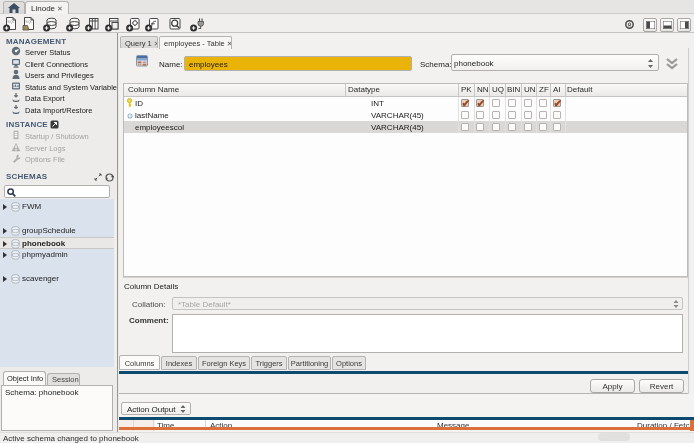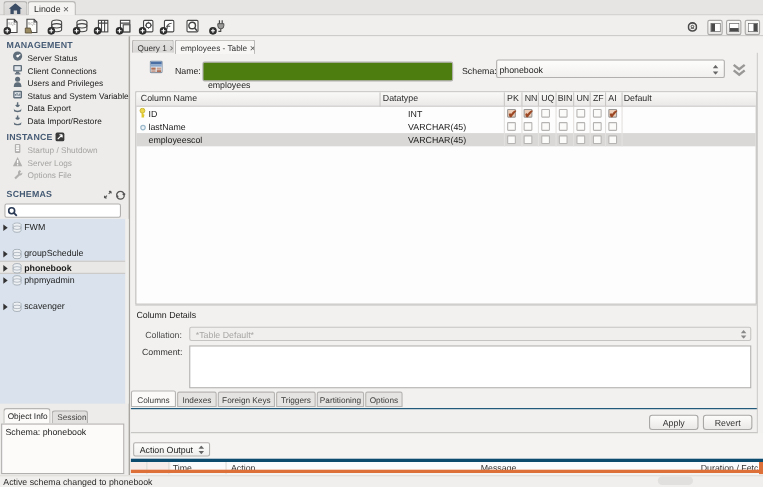--- a/index.html
+++ b/index.html
@@ -48,21 +48,21 @@
 #objbox { position:absolute; left:1px; top:352px; width:112px; height:46px; background:#fcfbfa; border:1px solid #b2b0ae; font-size:8px; padding:2px 3px; color:#222; }
 
 
 #main { left:119px; top:33px; width:575px; height:399px; background:#f2f1ef; }
 .qtab { position:absolute; top:3px; height:12px; border:1px solid #b6b4b2; border-bottom:none; border-radius:2px 2px 0 0; font-size:7.5px; padding:2px 0 0 4px; color:#333; white-space:nowrap; overflow:hidden; }
 #qtab1 { left:1px; width:38px; background:linear-gradient(#e4e2e0,#d9d7d5); }
 #qtab2 { left:40px; width:73px; background:#f7f6f5; height:13px; z-index:2; }
 
 
 #namelbl { position:absolute; left:40px; top:27px; font-size:8px; color:#222; }
-#nameinput { position:absolute; left:65px; top:23px; width:228px; height:15px; background:#4d7c0f; border:1px solid #b2b0ae; border-radius:2px; font-size:8px; padding:16px 0 0 4px; color:#222; }
+#nameinput { position:absolute; left:65px; top:23px; width:228px; height:15px; background:#eab308; border:1px solid #b2b0ae; border-radius:2px; font-size:8px; padding:3px 0 0 4px; color:#222; }
 #schemalbl { position:absolute; left:301px; top:27px; font-size:8px; color:#222; }
 #schemacombo { position:absolute; left:332px; top:21px; width:208px; height:17px; background:linear-gradient(#fdfdfc,#f1f0ee); border:1px solid #b2b0ae; border-radius:2px; font-size:8px; padding:4px 0 0 2px; color:#222; }
 #chev { position:absolute; left:546px; top:25px; }
 
 
 #grid { position:absolute; left:4px; top:50px; width:565px; height:194px; background:#fdfdfd; border:1px solid #bebcba; }
 #ghead { position:absolute; left:0; top:0; width:563px; height:13px; background:linear-gradient(#f9f9f8,#ebe9e8); border-bottom:1px solid #c6c4c2; }
 .gh { position:absolute; top:1px; font-size:8px; color:#2a2a2a; white-space:nowrap; }
 .gsep { position:absolute; top:0; width:1px; height:13px; background:#c9c7c5; }
 .grow { position:absolute; left:0; width:563px; height:12px; }
@@ -72,27 +72,27 @@
 .cb { position:absolute; top:2px; width:8px; height:8px; background:#fbfbfa; border:1px solid #b6b4b2; border-radius:1px; }
 .cb.on { background:#edd0bc; border-color:#9a9896; }
 .cb.on:after { content:"\2714"; position:absolute; left:-0.5px; top:-3px; font-size:10.5px; font-weight:bold; color:#9c4824; }
 .vsep { position:absolute; top:13px; width:1px; background:#e3e1df; height:36px; }
 
 
 #cdet { position:absolute; left:4px; top:244px; width:565px; height:79px; border-top:1px solid #d4d2d0; }
 #cdet .t { position:absolute; left:1px; top:4px; font-size:8px; color:#222; }
 #coll_l { position:absolute; left:9px; top:22px; font-size:8px; color:#4a4a4a; }
 #coll_c { position:absolute; left:49px; top:19px; width:511px; height:13px; background:#f0efed; border:1px solid #c6c4c2; border-radius:2px; font-size:8px; color:#a8a6a4; padding:2px 0 0 5px; }
-#comm_l { position:absolute; left:6px; top:38px; font-size:8px; color:#333; }
+#comm_l { position:absolute; left:6px; top:38px; font-size:8px; color:#333;font-weight:bold; }
 #comm_b { position:absolute; left:49px; top:36px; width:511px; height:39px; background:#fff; border:1px solid #b2b0ae; }
 
 
 .btab { position:absolute; top:323px; height:14px; background:#e6e4e2; border:1px solid #b6b4b2; border-radius:2px 2px 0 0; font-size:7.5px; padding-top:2px; color:#3a3a3a; white-space:nowrap; text-align:center; }
 .btab.act { background:#fbfaf9; height:15px; top:322px; z-index:2; padding-top:3px; }
-#btnbar { position:absolute; left:0px; top:338px; width:570px; height:23px; border-top:1px solid #0c4a6e; border-bottom:1px solid #b6b4b2; background:#f1f0ee; }
+#btnbar { position:absolute; left:0px; top:338px; width:570px; height:23px; border-top:3px solid #0c4a6e; border-bottom:1px solid #b6b4b2; background:#f1f0ee; }
 .pbtn { position:absolute; top:5px; width:45px; height:14px; background:linear-gradient(#fcfcfb,#ebe9e7); border:1px solid #aaa8a6; border-radius:3px; font-size:8px; text-align:center; padding-top:2px; color:#333; }
 
 
 #aout { position:absolute; left:0px; top:361px; width:575px; height:38px; background:#f4f3f1; }
 #aoutcombo { position:absolute; left:2px; top:8px; width:70px; height:13px; background:linear-gradient(#fdfdfc,#f0efed); border:1px solid #b2b0ae; border-radius:2px; font-size:8px; padding:2px 0 0 5px; color:#222; }
 #aohead { position:absolute; left:0px; top:23px; width:575px; height:11px; background:#fafbfd; border-top:3px solid #0c4a6e;padding-left:11px; }
 #aohead .h { position:absolute; top:1px; font-size:8px; color:#333; }
 #aoline { position:absolute; left:0px; top:33px; width:575px; height:3px; background:#dd6f38; }
 
 

